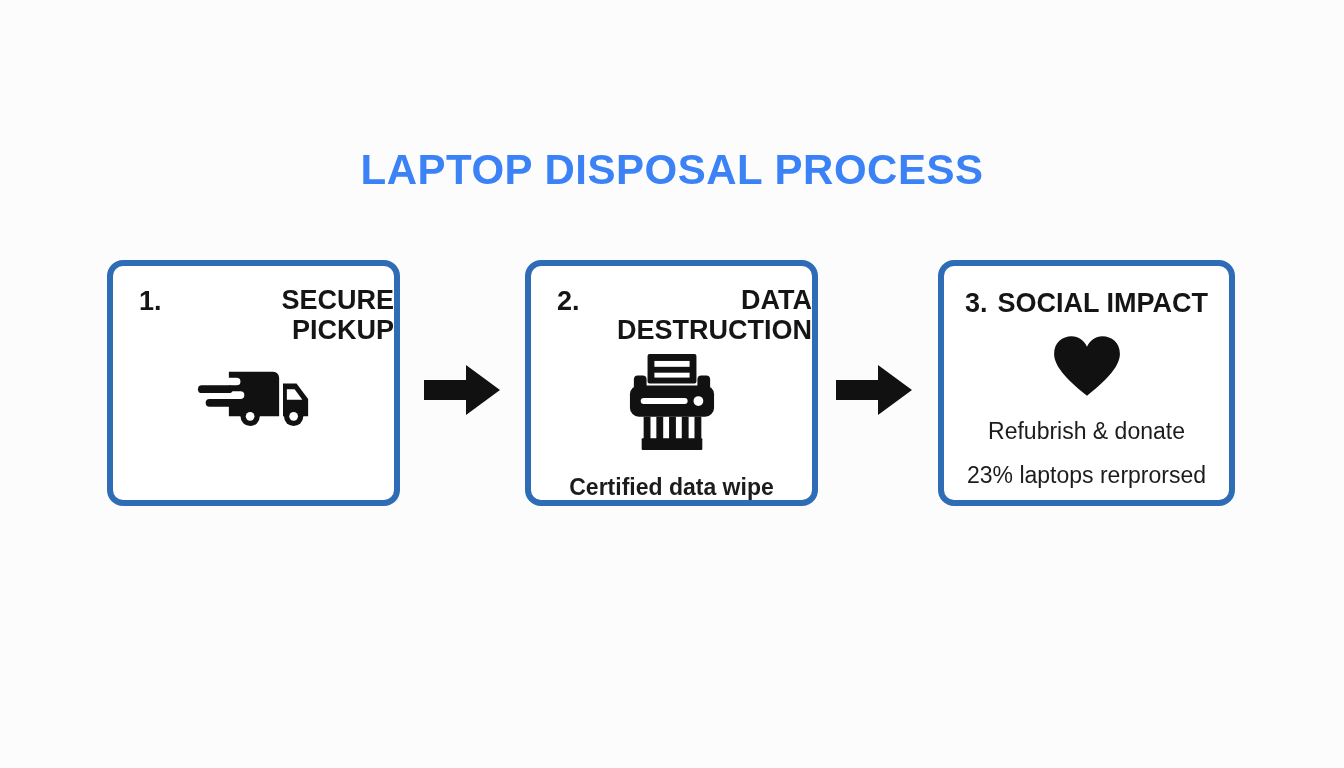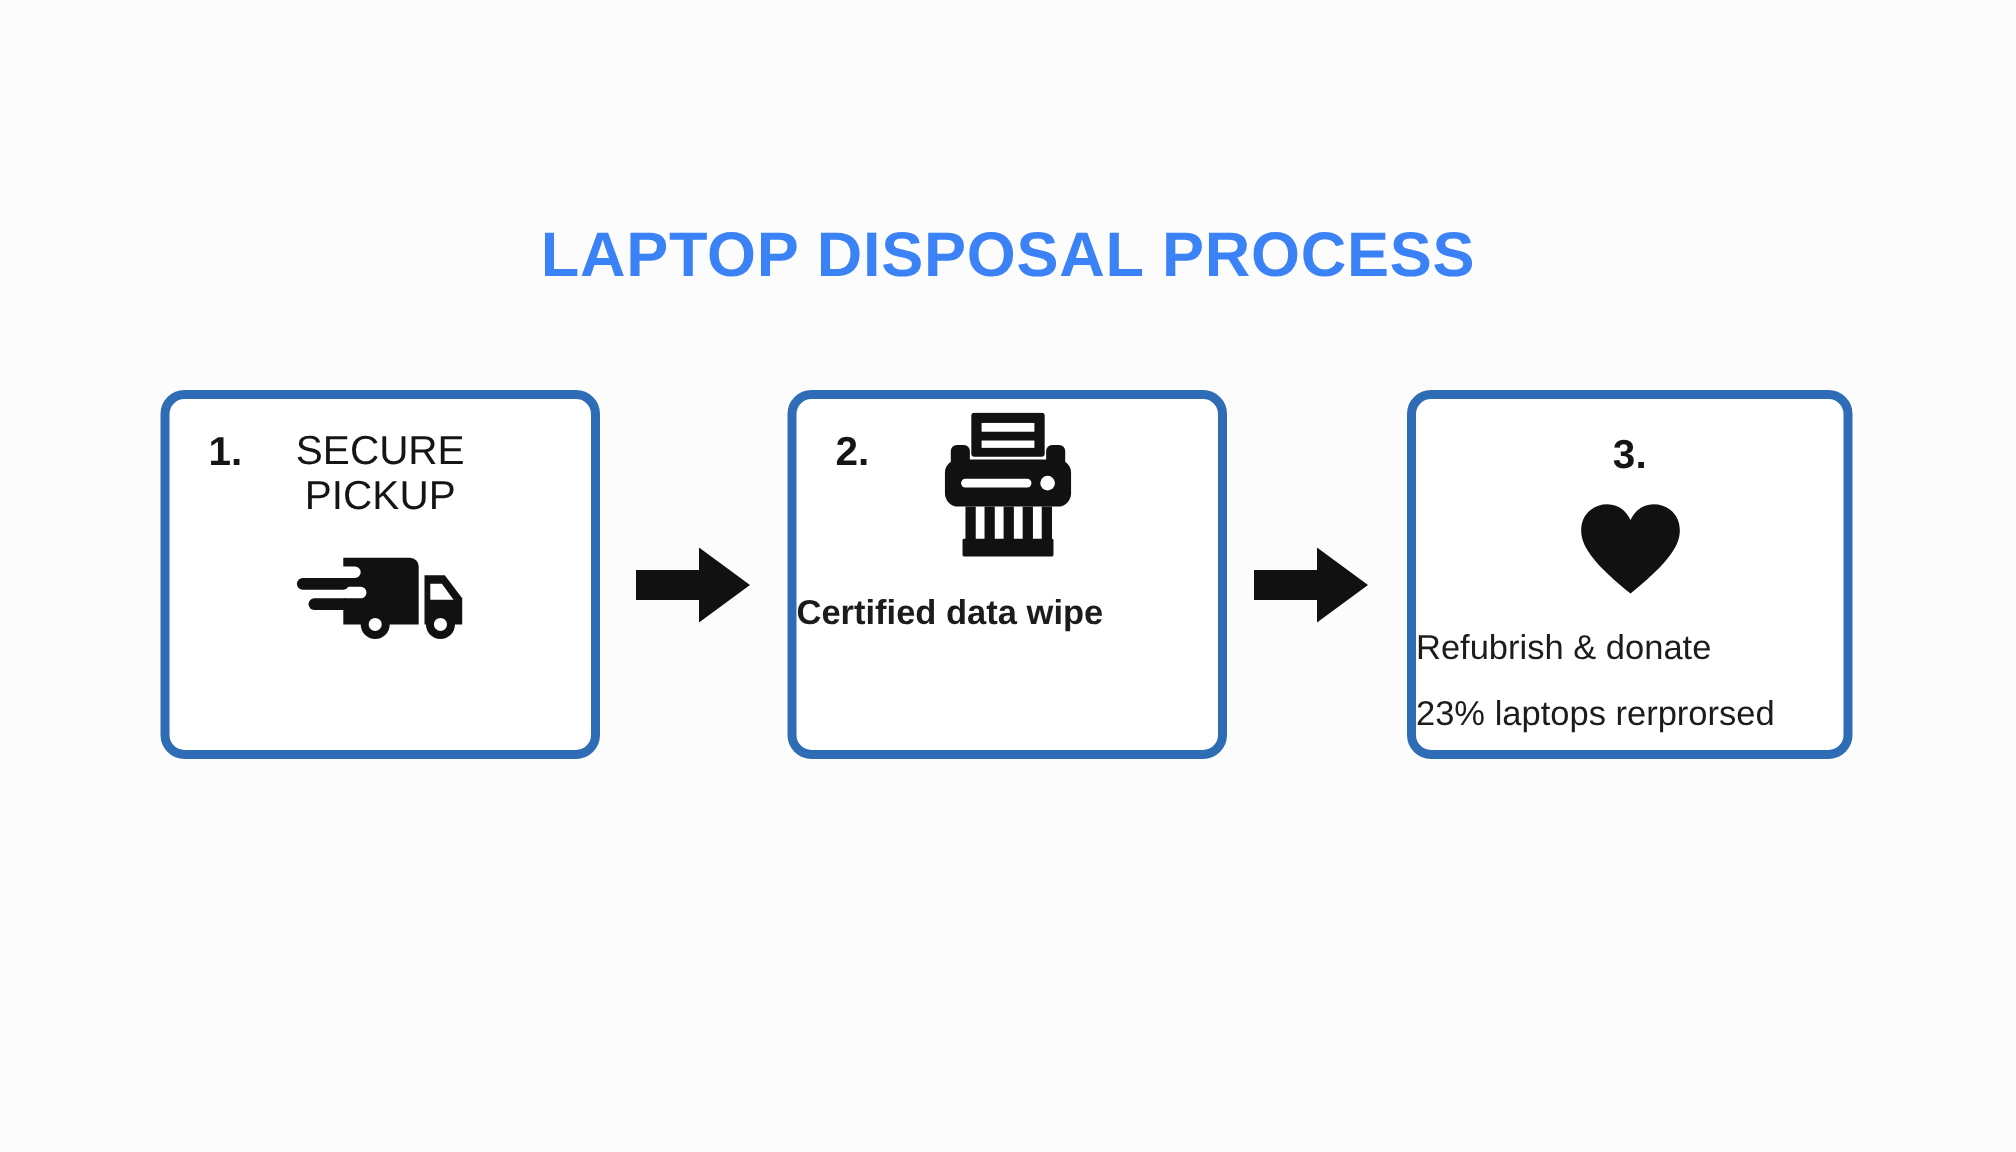--- a/index.html
+++ b/index.html
@@ -38,23 +38,23 @@
   .step-number {
     position: absolute;
     top: 20px;
     left: 26px;
     font-size: 27px;
     font-weight: 700;
     color: #151515;
   }
   .step-heading {
     margin-top: 20px;
-    text-align: center;
+    text-align: right;
     font-size: 27px;
-    font-weight: 400;
+    font-weight: 700;
     line-height: 1.1;
     color: #151515;
     white-space: pre-line;
   }
   .header-inline {
     display: flex;
     justify-content: center;
     align-items: baseline;
     gap: 10px;
     margin-top: 22px;
@@ -67,20 +67,21 @@
   .icon-wrap {
     display: flex;
     justify-content: center;
     align-items: center;
   }
   .pos-1 .icon-wrap { margin-top: 18px; height: 66px; }
   .pos-2 .icon-wrap { margin-top: 8px; height: 100px; }
   .pos-3 .icon-wrap { margin-top: 14px; height: 68px; }
 
   .step-caption {
+    text-align: center;
     font-size: 23px;
     color: #1c1c1c;
     line-height: 1.3;
   }
   .pos-1 .step-caption { margin-top: 30px; }
   .pos-2 .step-caption { margin-top: 20px; font-weight: bold; }
   .pos-3 .caption-group { margin-top: 16px; display: flex; flex-direction: column; gap: 14px; }
 
   .flow-arrow {
     position: absolute;
@@ -120,20 +121,22 @@
 </div>
 
 <div class="flow-arrow a1">
   <svg width="78" height="54" viewBox="0 0 78 54">
     <polygon points="0,17 42,17 42,2 76,27 42,52 42,37 0,37" fill="#111111"></polygon>
   </svg>
 </div>
 
 <div class="step-box pos-2">
   <div class="step-number">2.</div>
+  <div class="step-heading">DATA
+DESTRUCTION</div>
   <div class="icon-wrap">
     <svg width="88" height="98" viewBox="0 0 90 100">
       <g fill="#111111">
         <rect x="20" y="0" width="50" height="30" rx="2"></rect>
         <rect x="6" y="22" width="13" height="15" rx="4"></rect>
         <rect x="71" y="22" width="13" height="15" rx="4"></rect>
         <rect x="2" y="32" width="86" height="32" rx="9"></rect>
         <rect x="16" y="64" width="7" height="24"></rect>
         <rect x="29" y="64" width="7" height="24"></rect>
         <rect x="42" y="64" width="7" height="24"></rect>
@@ -152,20 +155,21 @@
 
 <div class="flow-arrow a2">
   <svg width="78" height="54" viewBox="0 0 78 54">
     <polygon points="0,17 42,17 42,2 76,27 42,52 42,37 0,37" fill="#111111"></polygon>
   </svg>
 </div>
 
 <div class="step-box pos-3">
   <div class="header-inline">
     <span class="step-number">3.</span>
+    <span>SOCIAL IMPACT</span>
   </div>
   <div class="icon-wrap">
     <svg width="70" height="64" viewBox="0 0 100 90">
       <path d="M50 86 C19 61 3 43 3 26 C3 10 15 1 28 1 C38 1 46 7 50 16 C54 7 62 1 72 1 C85 1 97 10 97 26 C97 43 81 61 50 86 Z" fill="#111111"></path>
     </svg>
   </div>
   <div class="caption-group">
     <div class="step-caption">Refubrish &amp; donate</div>
     <div class="step-caption">23% laptops rerprorsed</div>
   </div>

